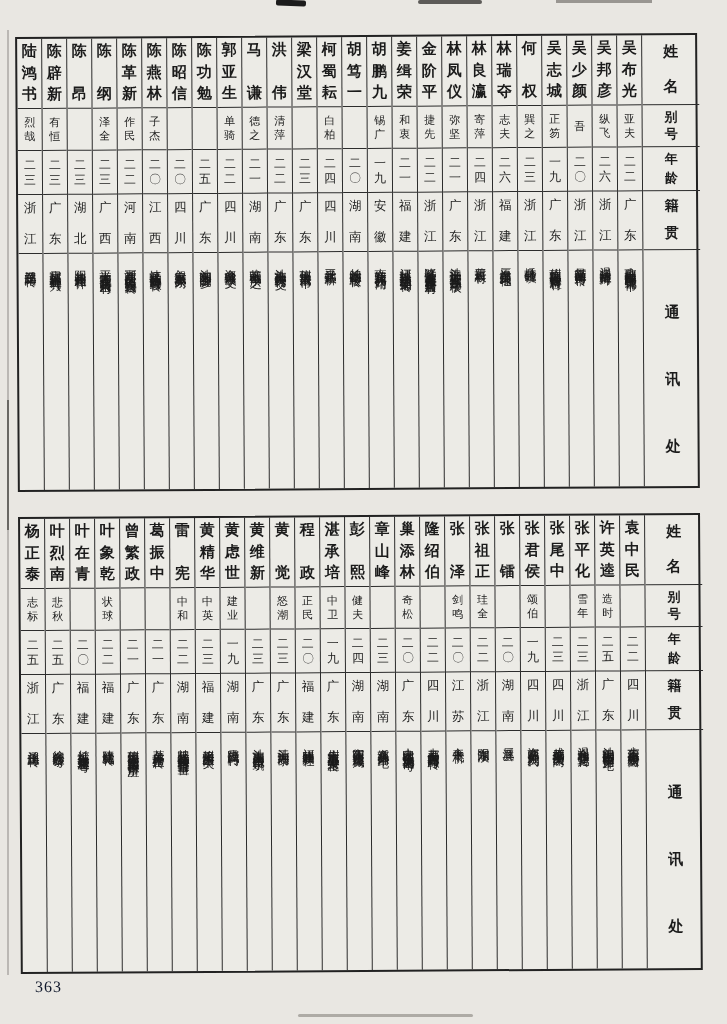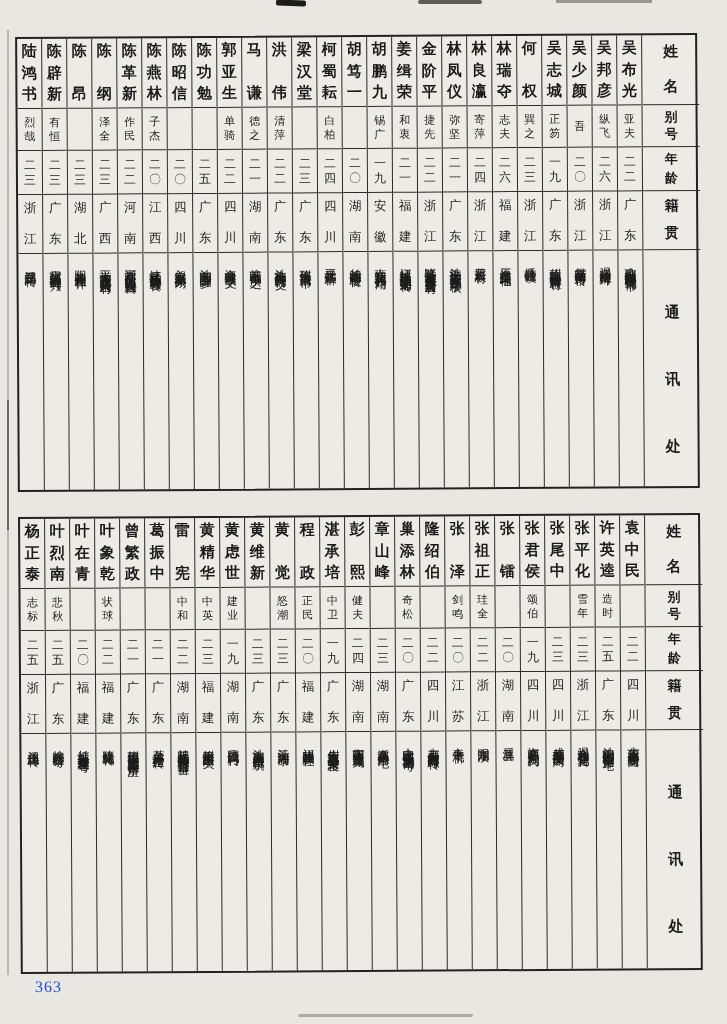--- a/index.html
+++ b/index.html
@@ -52,21 +52,21 @@
   .hcol .c-native{padding:8px 0 9px;font-size:14px;}
   .hcol .c-addr{justify-content:flex-start;padding-top:55px;gap:52px;font-size:15px;}
   
   .artifact{position:absolute;pointer-events:none;}
   .edge-line{left:7px;top:30px;width:2px;height:945px;background:rgba(70,65,60,.28);}
   .edge-line-dark{left:7px;top:400px;width:2px;height:130px;background:rgba(40,38,35,.55);}
   .smudge-top-1{left:276px;top:0;width:30px;height:6px;background:#1c1c1c;transform:rotate(2deg);border-radius:2px;}
   .smudge-top-2{left:418px;top:0;width:64px;height:4px;background:#2e2c29;opacity:.75;border-radius:2px;}
   .smudge-top-3{left:556px;top:0;width:96px;height:3px;background:#4a463f;opacity:.5;}
   .smudge-bottom{left:298px;top:1014px;width:175px;height:3px;background:#56524b;opacity:.4;border-radius:2px;}
-  .page-number{position:absolute;left:32px;top:976px;font-size:16px;letter-spacing:1px;color:#1d4ed8;}
+  .page-number{position:absolute;left:32px;top:976px;font-size:16px;letter-spacing:1px;color:#0f172a;}
 </style>
 </head>
 <body>
 
 <div class="page">
   <div class="content">
     <div class="dir-table" id="t1">
         <div class="col">
           <div class="cell c-name">
             <span>陆</span>

